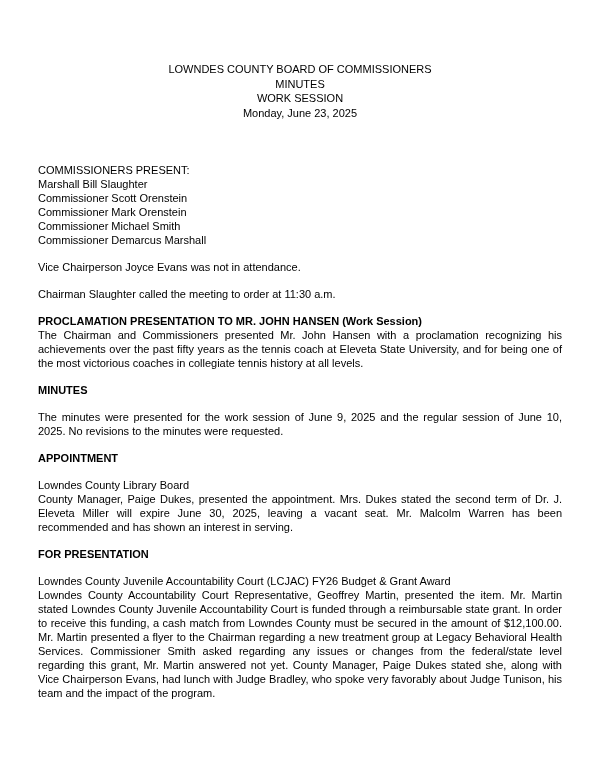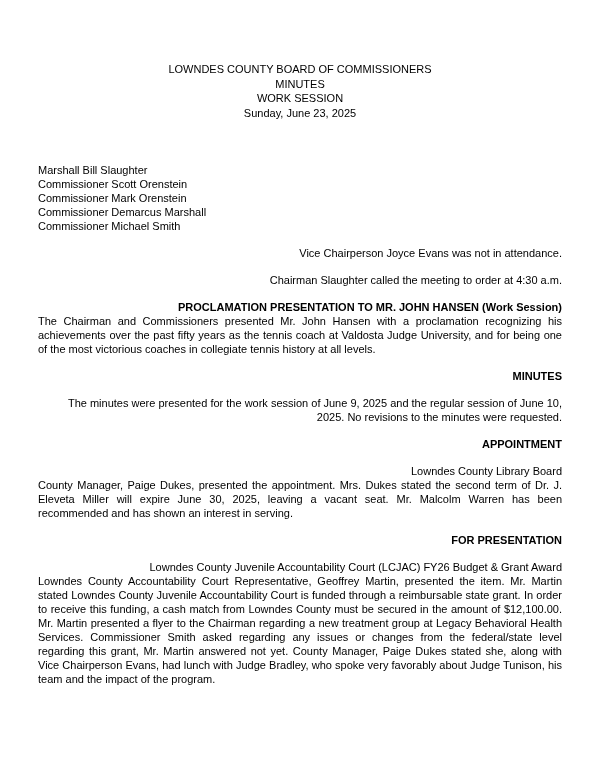--- a/index.html
+++ b/index.html
@@ -14,51 +14,52 @@
     font-size: 11px;
     line-height: 14px;
     color: #000000;
     border-radius: 6px;
   }
   .doc-header { text-align: center; }
   .hdr-line { line-height: 14.5px; }
   .attendance { margin-top: 43px; }
   .para { margin: 0; }
   .justify { text-align: justify; }
-  .sp { margin-top: 13px; text-align: right; }
+  .sp { margin-top: 13px; }
   .heading { font-weight: bold; }
   .subheading { font-weight: normal; }
 </style>
 </head>
 <body>
 
 <div class="page">
 
   <div class="doc-header">
     <div class="hdr-line">LOWNDES COUNTY BOARD OF COMMISSIONERS</div>
     <div class="hdr-line">MINUTES</div>
     <div class="hdr-line">WORK SESSION</div>
-    <div class="hdr-line">Sunday, June 23, 2025</div>
+    <div class="hdr-line">Monday, June 23, 2025</div>
   </div>
 
   <div class="attendance">
+    <div>COMMISSIONERS PRESENT:</div>
     <div>Marshall Bill Slaughter</div>
     <div>Commissioner Scott Orenstein</div>
     <div>Commissioner Mark Orenstein</div>
+    <div>Commissioner Michael Smith</div>
     <div>Commissioner Demarcus Marshall</div>
-    <div>Commissioner Michael Smith</div>
   </div>
 
   <p class="para sp">Vice Chairperson Joyce Evans was not in attendance.</p>
 
-  <p class="para sp">Chairman Slaughter called the meeting to order at 4:30 a.m.</p>
+  <p class="para sp">Chairman Slaughter called the meeting to order at 11:30 a.m.</p>
 
   <div class="section">
     <div class="heading sp">PROCLAMATION PRESENTATION TO MR. JOHN HANSEN (Work Session)</div>
-    <p class="para justify">The Chairman and Commissioners presented Mr. John Hansen with a proclamation recognizing his achievements over the past fifty years as the tennis coach at Valdosta Judge University, and for being one of the most victorious coaches in collegiate tennis history at all levels.</p>
+    <p class="para justify">The Chairman and Commissioners presented Mr. John Hansen with a proclamation recognizing his achievements over the past fifty years as the tennis coach at Eleveta State University, and for being one of the most victorious coaches in collegiate tennis history at all levels.</p>
   </div>
 
   <div class="section">
     <div class="heading sp">MINUTES</div>
     <p class="para justify sp">The minutes were presented for the work session of June 9, 2025 and the regular session of June 10, 2025. No revisions to the minutes were requested.</p>
   </div>
 
   <div class="section">
     <div class="heading sp">APPOINTMENT</div>
     <div class="subheading sp">Lowndes County Library Board</div>

